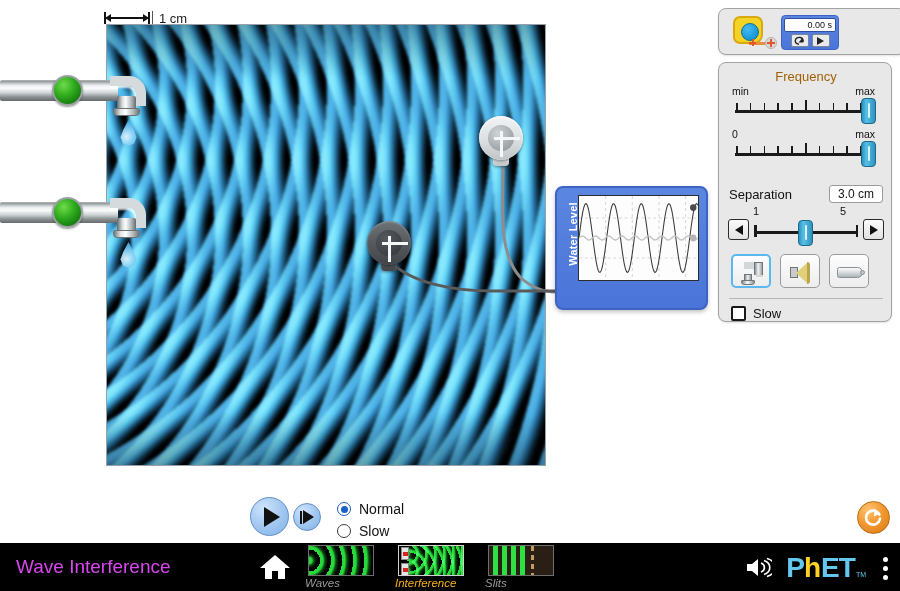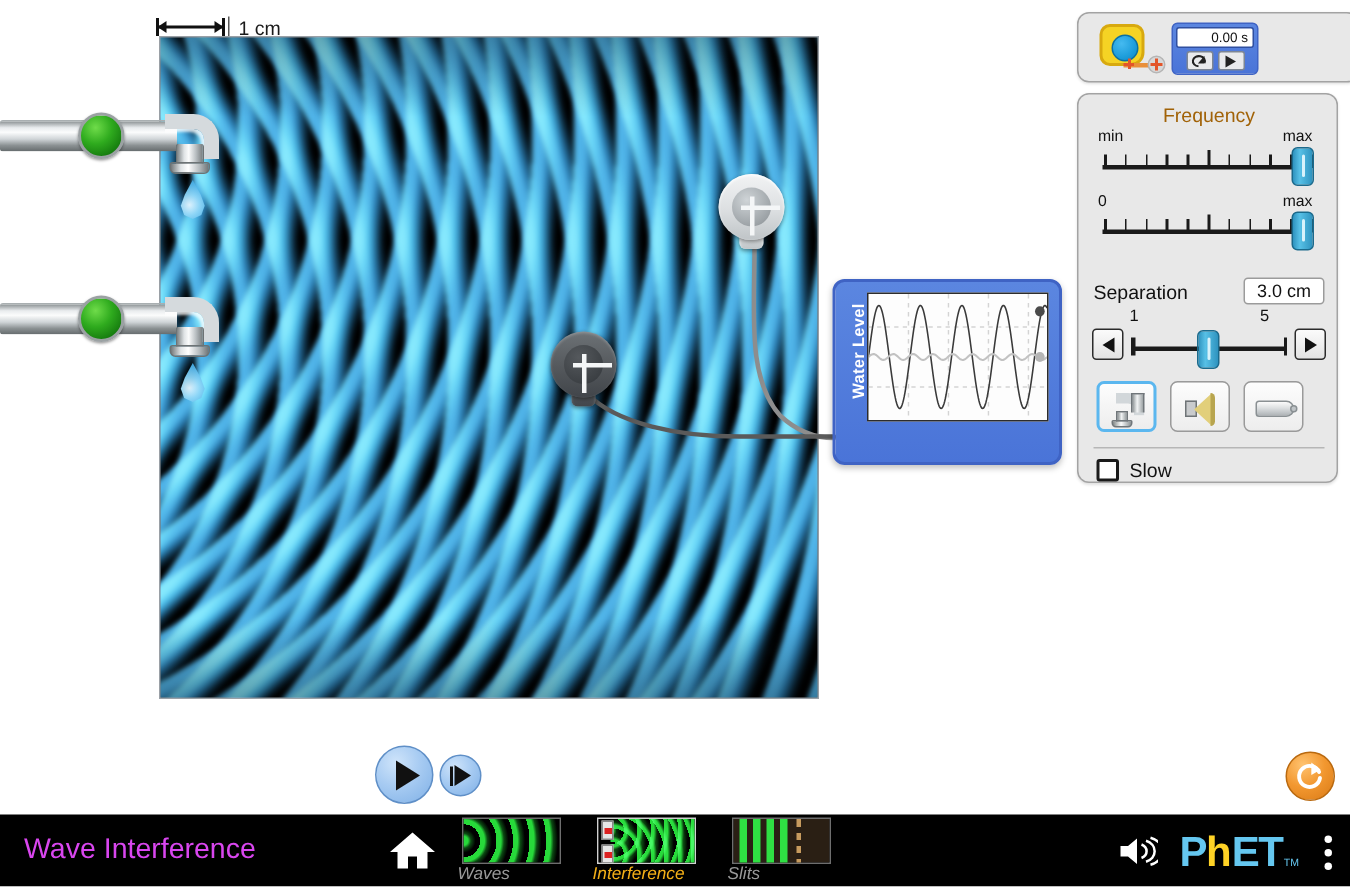--- a/index.html
+++ b/index.html
@@ -627,20 +627,30 @@
     </div>
   </div>
 
   <div class="play-btn">
     <div class="play-tri"></div>
   </div>
   <div class="step-btn">
     <div class="step-bar"></div>
     <div class="step-tri"></div>
   </div>
+  <div class="radio-group">
+    <div class="radio-row">
+      <div class="radio on"></div>
+      <span class="radio-label">Normal</span>
+    </div>
+    <div class="radio-row">
+      <div class="radio"></div>
+      <span class="radio-label">Slow</span>
+    </div>
+  </div>
 
   <div class="reset-btn">
     <svg width="21" height="21" viewBox="0 0 21 21">
       <path d="M16.4,7.6 A7,7 0 1 0 17,11.6" stroke="#fff" stroke-width="2.6" fill="none" stroke-linecap="round"></path>
       <path d="M11.2,1.4 L17.4,6.2 L11.2,9.6 Z" fill="#fff"></path>
     </svg>
   </div>
 
   <div class="navbar">
     <div class="nav-title">Wave Interference</div>

